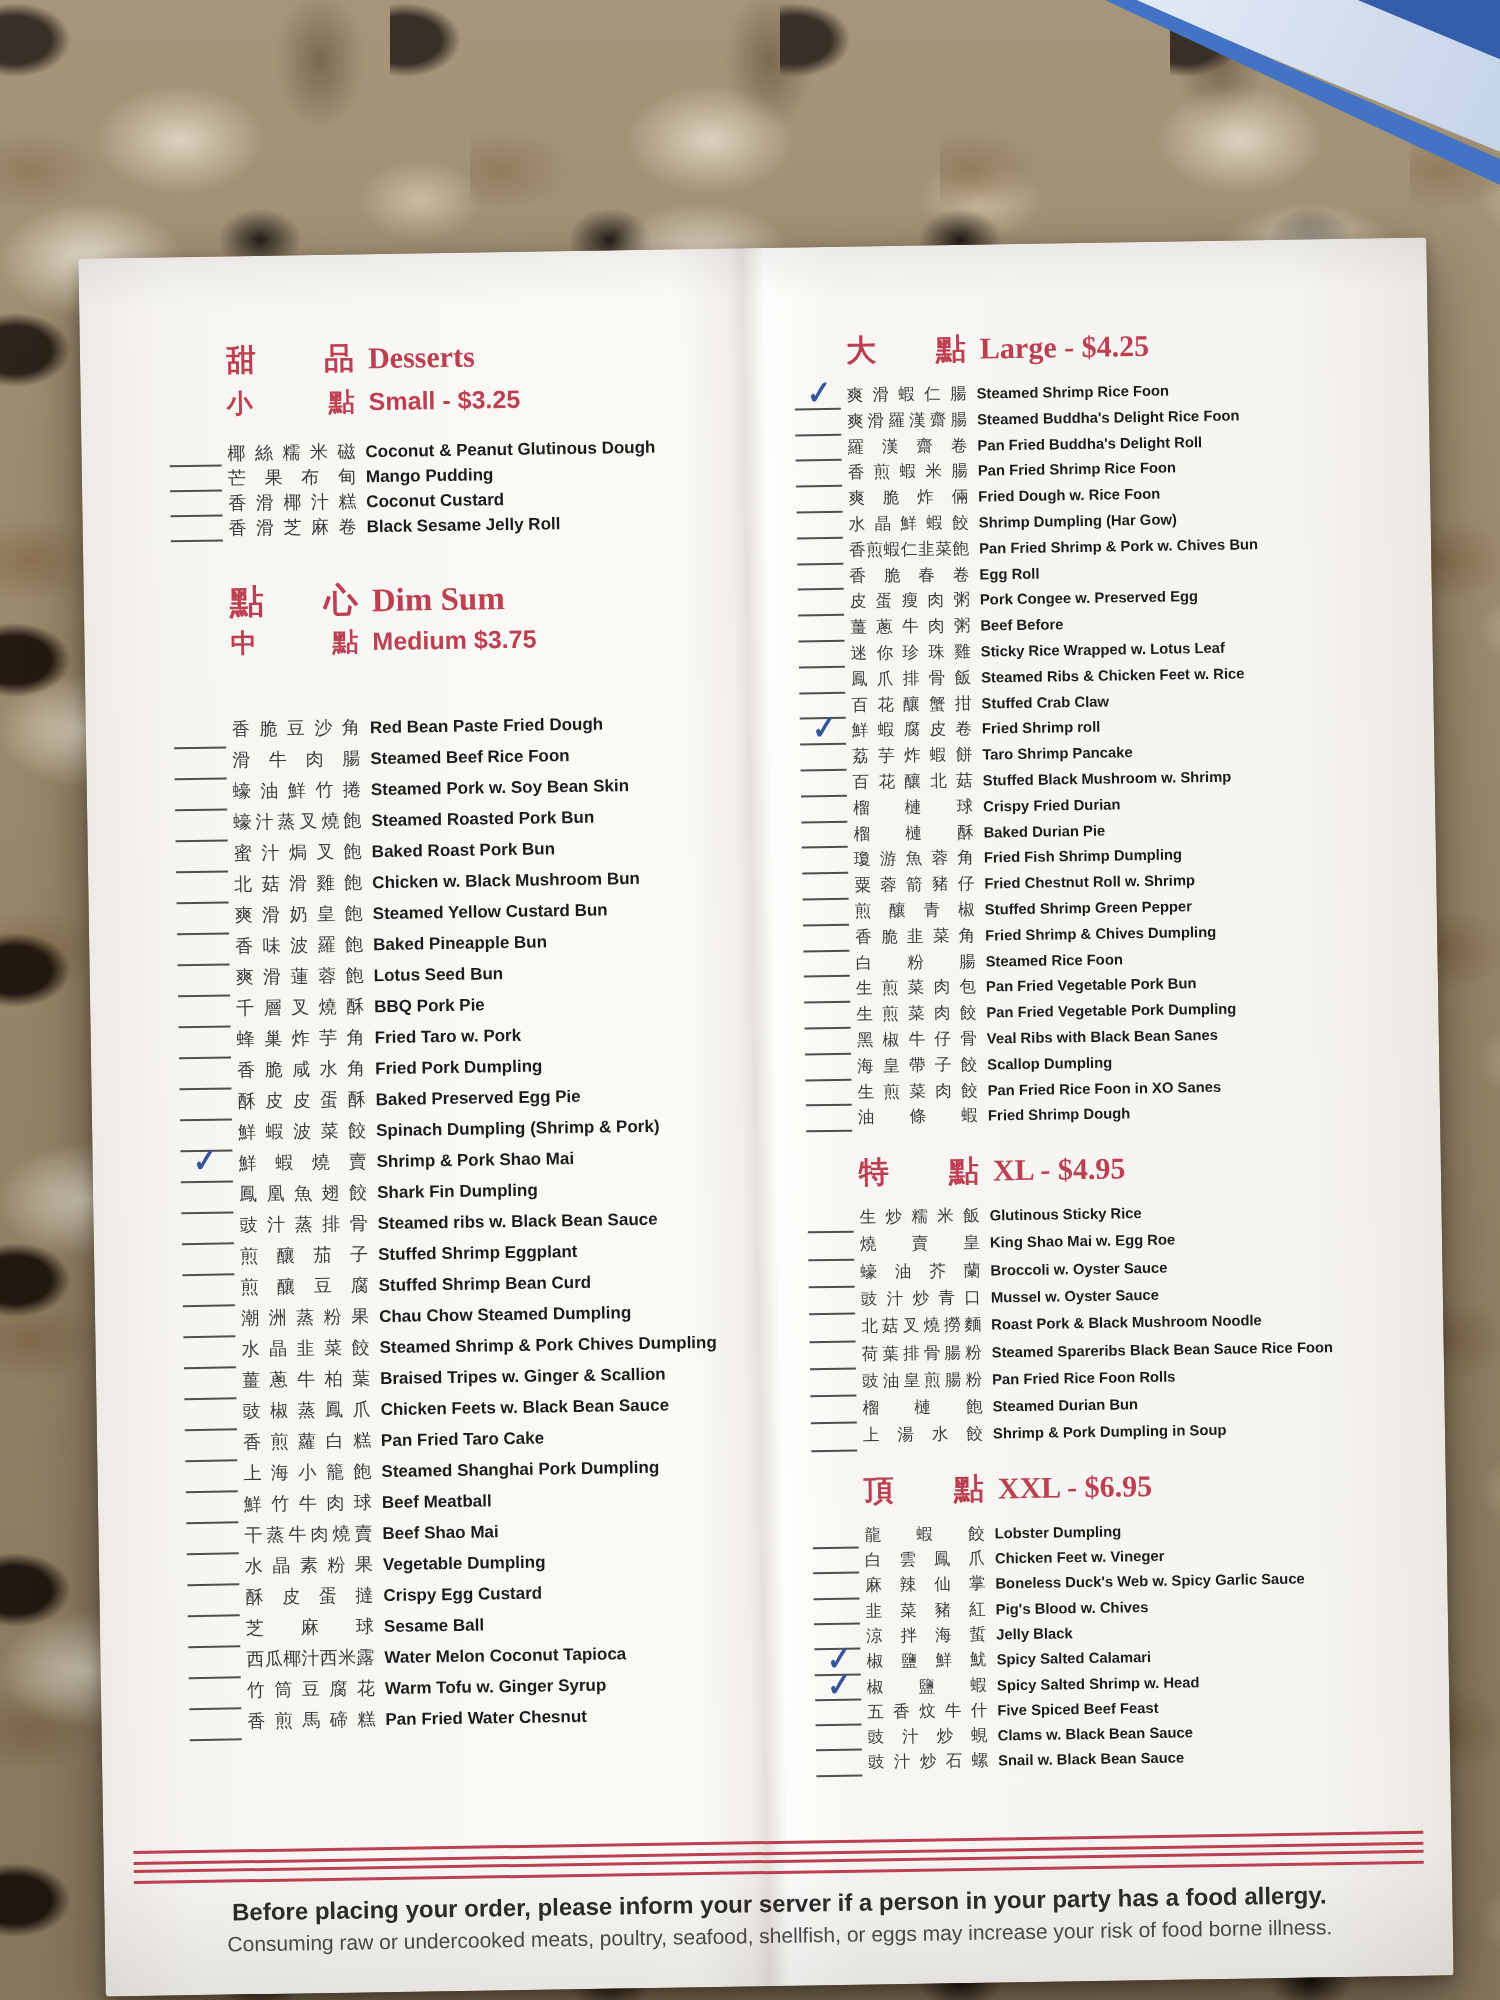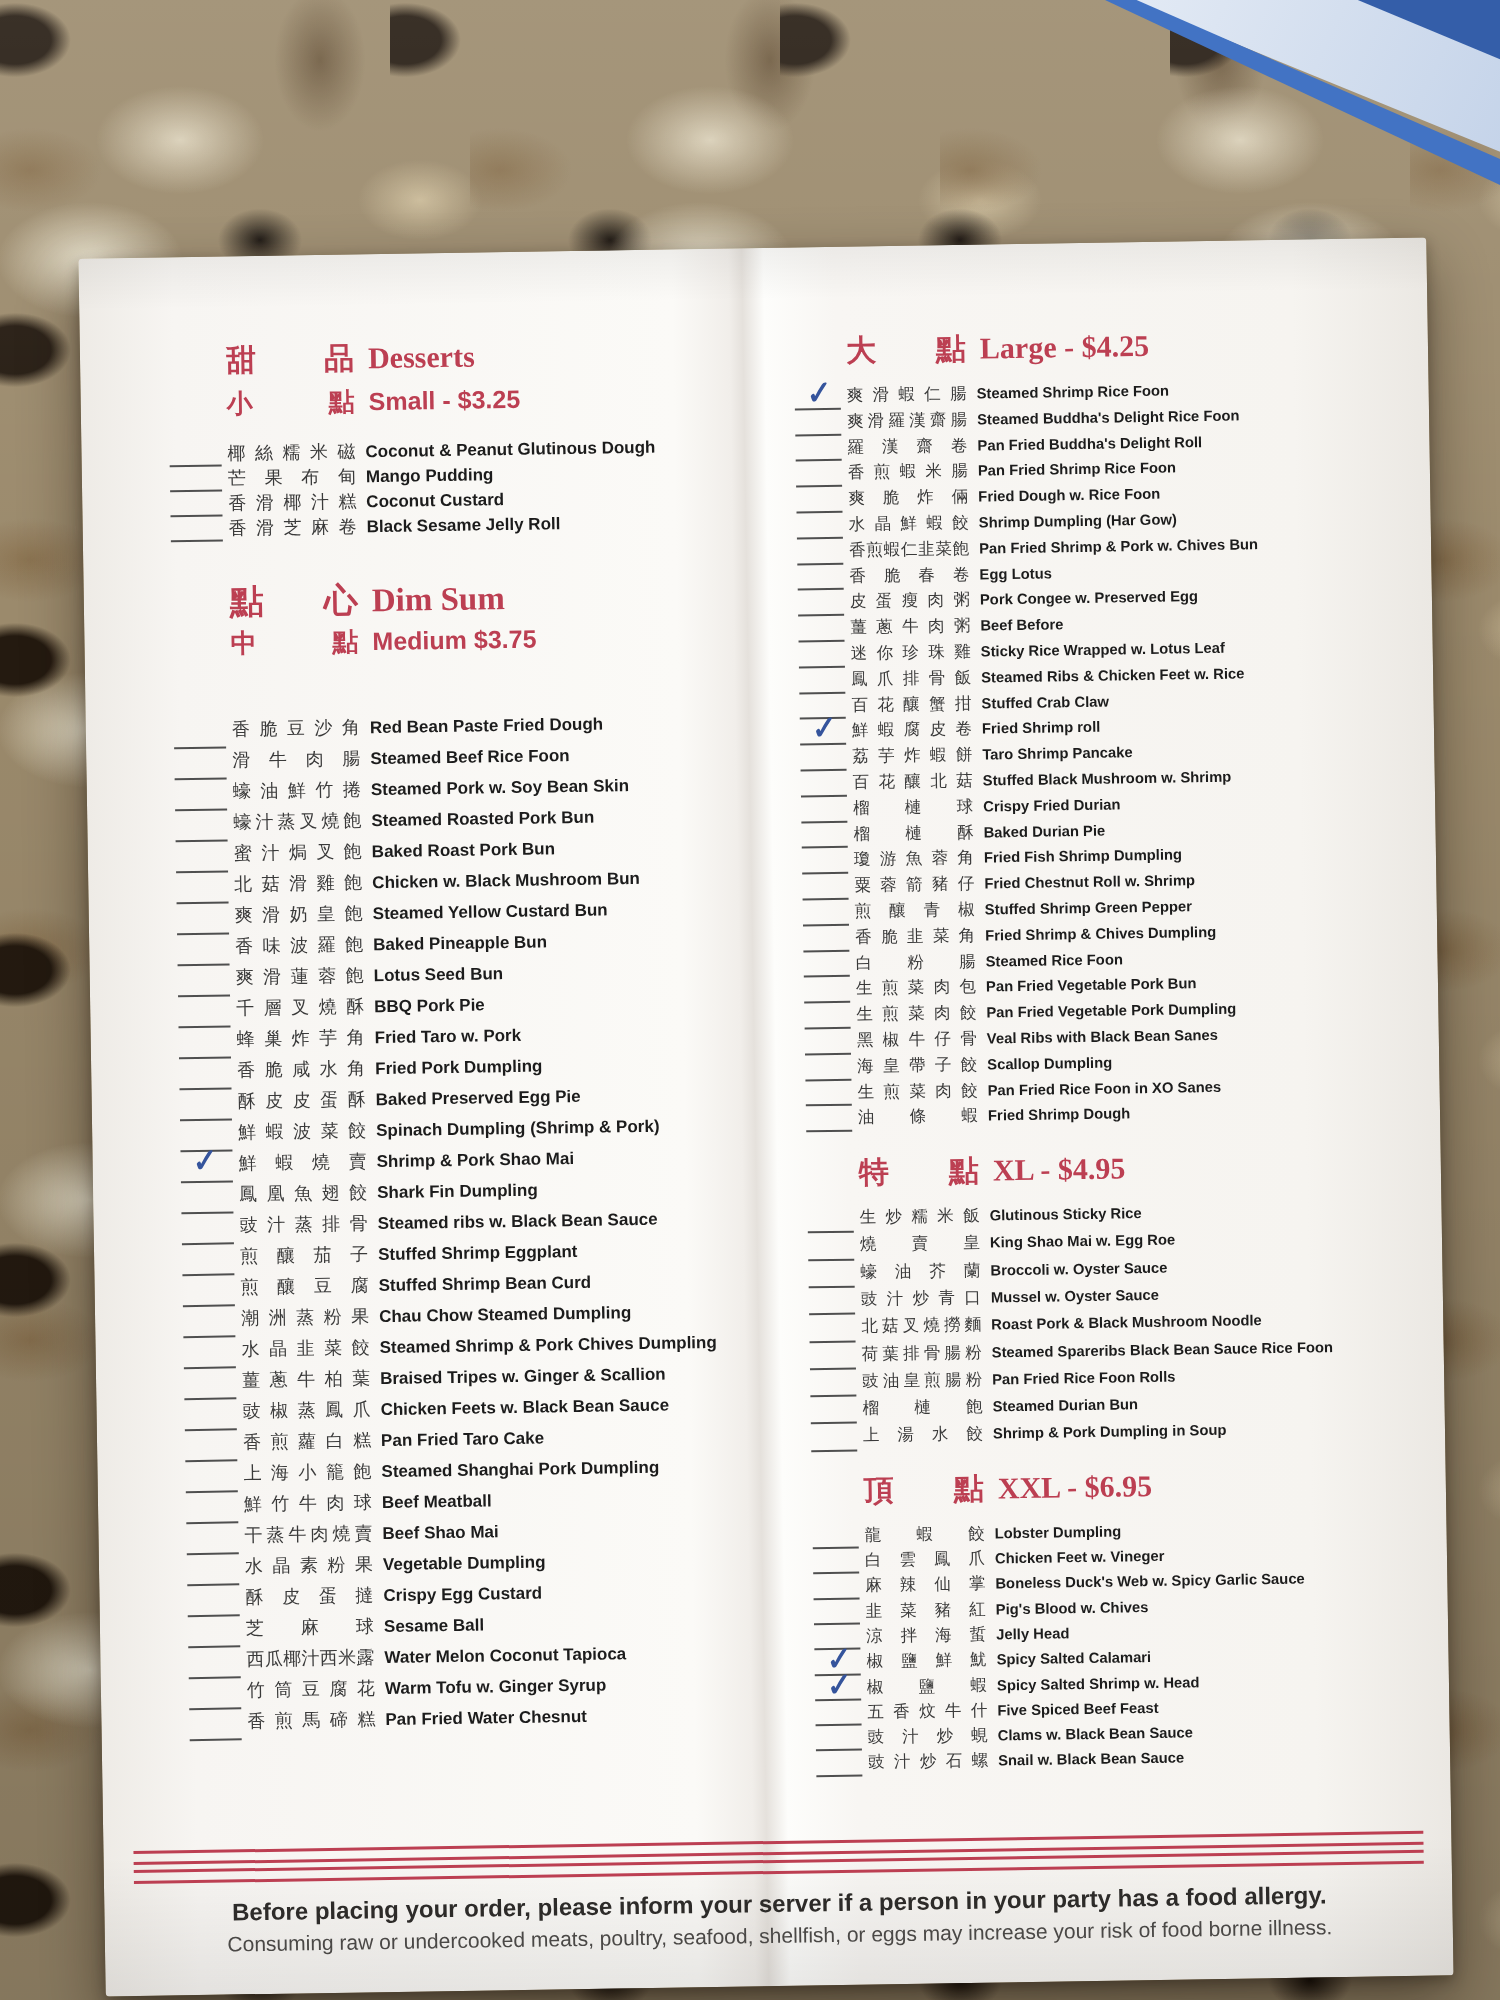--- a/index.html
+++ b/index.html
@@ -422,21 +422,21 @@
             <div class="row item">
 
     <span class="line"></span>
     <span class="zh">香煎蝦仁韭菜飽</span>
     <span class="en">Pan Fried Shrimp &amp; Pork w. Chives Bun</span>
   </div>
             <div class="row item">
 
     <span class="line"></span>
     <span class="zh">香脆春卷</span>
-    <span class="en">Egg Lotus</span>
+    <span class="en">Egg Roll</span>
   </div>
             <div class="row item">
 
     <span class="line"></span>
     <span class="zh">皮蛋瘦肉粥</span>
     <span class="en">Pork Congee w. Preserved Egg</span>
   </div>
             <div class="row item">
 
     <span class="line"></span>
@@ -652,21 +652,21 @@
             <div class="row item">
 
     <span class="line"></span>
     <span class="zh">韭菜豬紅</span>
     <span class="en">Pig's Blood w. Chives</span>
   </div>
             <div class="row item">
 
     <span class="line"></span>
     <span class="zh">涼拌海蜇</span>
-    <span class="en">Jelly Head</span>
+    <span class="en">Jelly Black</span>
   </div>
             <div class="row item checked">
     <span class="check">✓</span>
     <span class="line"></span>
     <span class="zh">椒鹽鮮魷</span>
     <span class="en">Spicy Salted Calamari</span>
   </div>
             <div class="row item checked">
     <span class="check">✓</span>
     <span class="line"></span>

